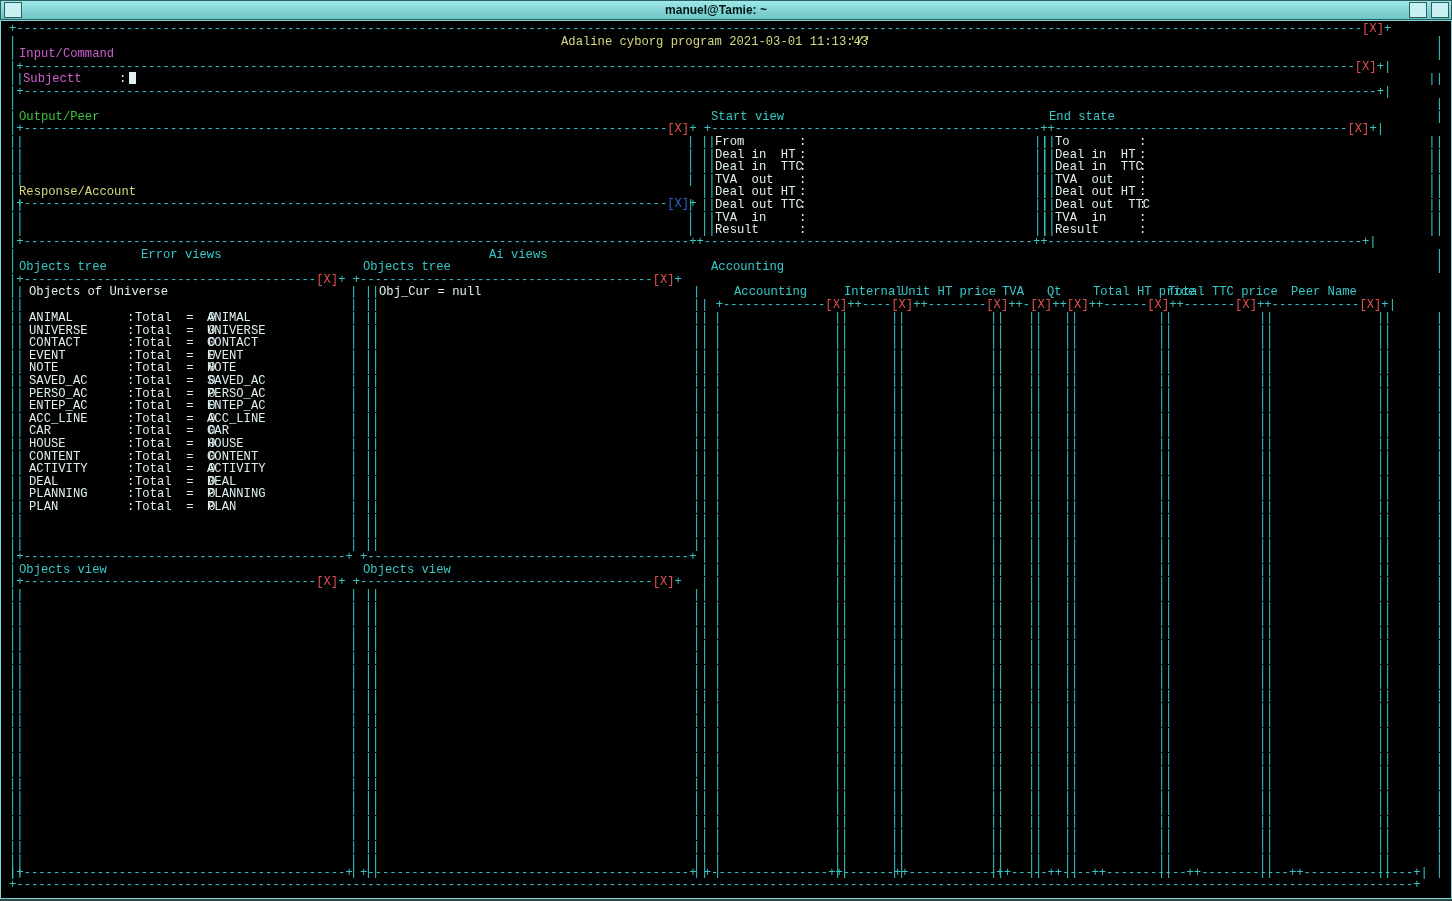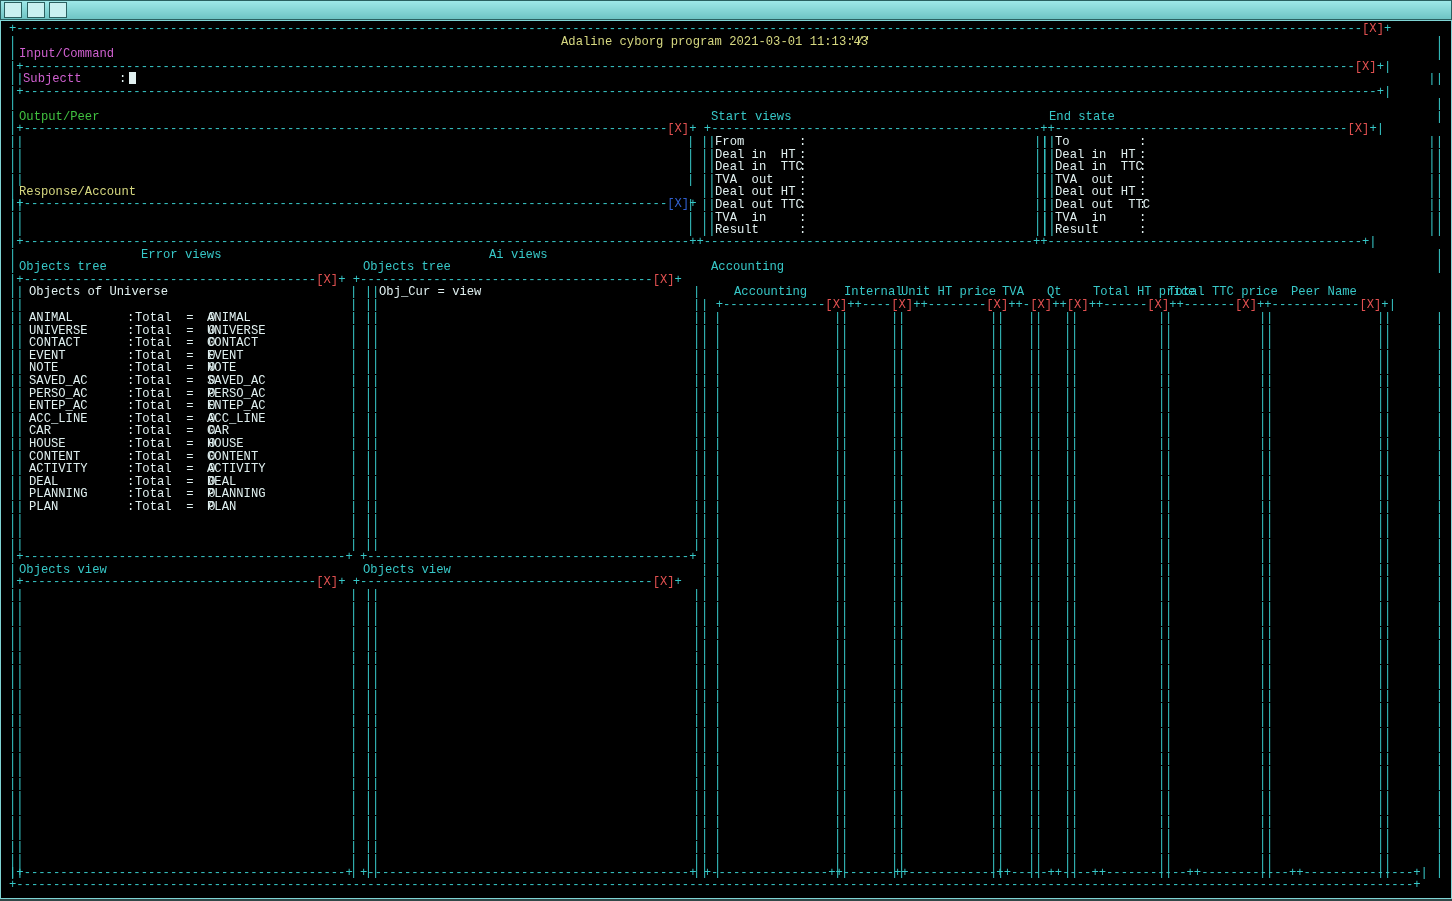--- a/index.html
+++ b/index.html
@@ -46,20 +46,21 @@
   .red{color:var(--red);} .blue{color:var(--blue);}
   .cyan{color:var(--text);}
   .cursor{display:inline-block;width:7px;height:12px;background:var(--white);vertical-align:bottom;}
   .abs{position:absolute;}
 </style>
 </head>
 <body>
 
 <div class="titlebar">
   <span class="sys"></span>
+  <span class="wtitle">manuel@Tamie: ~</span>
   <span class="wmbtn"></span>
   <span class="wmbtn"></span>
 </div>
 
 <div class="term">
 
 
 <div class="abs" style="top:2px;left:8px;right:8px;"><span class="cyan">+----------------------------------------------------------------------------------------------------------------------------------------------------------------------------------------</span><span class="red">[X]</span><span class="cyan">+</span></div>
 
 
@@ -86,21 +87,21 @@
 
 <div class="abs" style="top:65px;left:8px;"><span class="cyan">|+-----------------------------------------------------------------------------------------------------------------------------------------------------------------------------------------+|</span></div>
 
 
 <div class="abs" style="top:77px;left:8px;"><span class="cyan">|</span></div>
 <div class="abs" style="top:77px;right:8px;"><span class="cyan">|</span></div>
 
 
 <div class="abs" style="top:90px;left:8px;"><span class="cyan">|</span></div>
 <div class="abs green" style="top:90px;left:18px;">Output/Peer</div>
-<div class="abs cyan" style="top:90px;left:710px;">Start views</div>
+<div class="abs cyan" style="top:90px;left:710px;">Start view</div>
 <div class="abs cyan" style="top:90px;left:1048px;">End state</div>
 <div class="abs" style="top:90px;right:8px;"><span class="cyan">|</span></div>
 
 
 <div class="abs" style="top:102px;left:8px;"><span class="cyan">|+----------------------------------------------------------------------------------------</span><span class="red">[X]</span><span class="cyan">+ +---------------------------------------------++----------------------------------------</span><span class="red">[X]</span><span class="cyan">+|</span></div>
 
 
 <div id="stateRows"><div class="abs" style="top:115px;left:8px;"><span class="cyan">||</span></div><div class="abs" style="top:115px;left:686px;"><span class="cyan">|</span></div><div class="abs" style="top:115px;left:700px;"><span class="cyan">||</span></div><div class="abs white" style="top:115px;left:714px;">From</div><div class="abs white" style="top:115px;left:798px;">:</div><div class="abs" style="top:115px;left:1033px;"><span class="cyan">||</span></div><div class="abs" style="top:115px;left:1040px;"><span class="cyan">||</span></div><div class="abs white" style="top:115px;left:1054px;">To</div><div class="abs white" style="top:115px;left:1138px;">:</div><div class="abs" style="top:115px;right:8px;"><span class="cyan">||</span></div><div class="abs" style="top:127.6px;left:8px;"><span class="cyan">||</span></div><div class="abs" style="top:127.6px;left:686px;"><span class="cyan">|</span></div><div class="abs" style="top:127.6px;left:700px;"><span class="cyan">||</span></div><div class="abs white" style="top:127.6px;left:714px;">Deal in  HT</div><div class="abs white" style="top:127.6px;left:798px;">:</div><div class="abs" style="top:127.6px;left:1033px;"><span class="cyan">||</span></div><div class="abs" style="top:127.6px;left:1040px;"><span class="cyan">||</span></div><div class="abs white" style="top:127.6px;left:1054px;">Deal in  HT</div><div class="abs white" style="top:127.6px;left:1138px;">:</div><div class="abs" style="top:127.6px;right:8px;"><span class="cyan">||</span></div><div class="abs" style="top:140.2px;left:8px;"><span class="cyan">||</span></div><div class="abs" style="top:140.2px;left:686px;"><span class="cyan">|</span></div><div class="abs" style="top:140.2px;left:700px;"><span class="cyan">||</span></div><div class="abs white" style="top:140.2px;left:714px;">Deal in  TTC</div><div class="abs white" style="top:140.2px;left:798px;">:</div><div class="abs" style="top:140.2px;left:1033px;"><span class="cyan">||</span></div><div class="abs" style="top:140.2px;left:1040px;"><span class="cyan">||</span></div><div class="abs white" style="top:140.2px;left:1054px;">Deal in  TTC</div><div class="abs white" style="top:140.2px;left:1138px;">:</div><div class="abs" style="top:140.2px;right:8px;"><span class="cyan">||</span></div><div class="abs" style="top:152.8px;left:8px;"><span class="cyan">||</span></div><div class="abs" style="top:152.8px;left:686px;"><span class="cyan">|</span></div><div class="abs" style="top:152.8px;left:700px;"><span class="cyan">||</span></div><div class="abs white" style="top:152.8px;left:714px;">TVA  out</div><div class="abs white" style="top:152.8px;left:798px;">:</div><div class="abs" style="top:152.8px;left:1033px;"><span class="cyan">||</span></div><div class="abs" style="top:152.8px;left:1040px;"><span class="cyan">||</span></div><div class="abs white" style="top:152.8px;left:1054px;">TVA  out</div><div class="abs white" style="top:152.8px;left:1138px;">:</div><div class="abs" style="top:152.8px;right:8px;"><span class="cyan">||</span></div><div class="abs" style="top:165.4px;left:700px;"><span class="cyan">||</span></div><div class="abs white" style="top:165.4px;left:714px;">Deal out HT</div><div class="abs white" style="top:165.4px;left:798px;">:</div><div class="abs" style="top:165.4px;left:1033px;"><span class="cyan">||</span></div><div class="abs" style="top:165.4px;left:1040px;"><span class="cyan">||</span></div><div class="abs white" style="top:165.4px;left:1054px;">Deal out HT</div><div class="abs white" style="top:165.4px;left:1138px;">:</div><div class="abs" style="top:165.4px;right:8px;"><span class="cyan">||</span></div><div class="abs" style="top:178px;left:8px;"><span class="cyan">||</span></div><div class="abs" style="top:178px;left:686px;"><span class="cyan">|</span></div><div class="abs" style="top:178px;left:700px;"><span class="cyan">||</span></div><div class="abs white" style="top:178px;left:714px;">Deal out TTC</div><div class="abs white" style="top:178px;left:798px;">:</div><div class="abs" style="top:178px;left:1033px;"><span class="cyan">||</span></div><div class="abs" style="top:178px;left:1040px;"><span class="cyan">||</span></div><div class="abs white" style="top:178px;left:1054px;">Deal out  TTC</div><div class="abs white" style="top:178px;left:1138px;">:</div><div class="abs" style="top:178px;right:8px;"><span class="cyan">||</span></div><div class="abs" style="top:190.6px;left:8px;"><span class="cyan">||</span></div><div class="abs" style="top:190.6px;left:686px;"><span class="cyan">|</span></div><div class="abs" style="top:190.6px;left:700px;"><span class="cyan">||</span></div><div class="abs white" style="top:190.6px;left:714px;">TVA  in</div><div class="abs white" style="top:190.6px;left:798px;">:</div><div class="abs" style="top:190.6px;left:1033px;"><span class="cyan">||</span></div><div class="abs" style="top:190.6px;left:1040px;"><span class="cyan">||</span></div><div class="abs white" style="top:190.6px;left:1054px;">TVA  in</div><div class="abs white" style="top:190.6px;left:1138px;">:</div><div class="abs" style="top:190.6px;right:8px;"><span class="cyan">||</span></div><div class="abs" style="top:203.2px;left:8px;"><span class="cyan">||</span></div><div class="abs" style="top:203.2px;left:686px;"><span class="cyan">|</span></div><div class="abs" style="top:203.2px;left:700px;"><span class="cyan">||</span></div><div class="abs white" style="top:203.2px;left:714px;">Result</div><div class="abs white" style="top:203.2px;left:798px;">:</div><div class="abs" style="top:203.2px;left:1033px;"><span class="cyan">||</span></div><div class="abs" style="top:203.2px;left:1040px;"><span class="cyan">||</span></div><div class="abs white" style="top:203.2px;left:1054px;">Result</div><div class="abs white" style="top:203.2px;left:1138px;">:</div><div class="abs" style="top:203.2px;right:8px;"><span class="cyan">||</span></div></div>
 
 
@@ -136,21 +137,21 @@
 <div class="abs cyan" style="top:265px;left:1001px;">TVA</div>
 <div class="abs cyan" style="top:265px;left:1046px;">Qt</div>
 <div class="abs cyan" style="top:265px;left:1092px;">Total HT price</div>
 <div class="abs cyan" style="top:265px;left:1167px;">Total TTC price</div>
 <div class="abs cyan" style="top:265px;left:1290px;">Peer Name</div>
 
 
 <div class="abs" style="top:265px;left:8px;"><span class="cyan">||</span></div>
 <div class="abs white" style="top:265px;left:28px;">Objects of Universe</div>
 <div class="abs" style="top:265px;left:349px;"><span class="cyan">| ||</span></div>
-<div class="abs white" style="top:265px;left:378px;">Obj_Cur = view</div>
+<div class="abs white" style="top:265px;left:378px;">Obj_Cur = null</div>
 <div class="abs" style="top:265px;left:692px;"><span class="cyan">|</span></div>
 
 
 <div class="abs" style="top:278px;left:700px;"><span class="cyan">| +--------------</span><span class="red">[X]</span><span class="cyan">++----</span><span class="red">[X]</span><span class="cyan">++--------</span><span class="red">[X]</span><span class="cyan">++-</span><span class="red">[X]</span><span class="cyan">++</span><span class="red">[X]</span><span class="cyan">++------</span><span class="red">[X]</span><span class="cyan">++-------</span><span class="red">[X]</span><span class="cyan">++------------</span><span class="red">[X]</span><span class="cyan">+|</span></div>
 
 
 <div id="universeRows"><div class="abs" style="top:278px;left:8px;"><span class="cyan">||</span></div><div class="abs" style="top:278px;left:349px;"><span class="cyan">| ||</span></div><div class="abs" style="top:278px;left:692px;"><span class="cyan">|</span></div><div class="abs" style="top:291px;left:8px;"><span class="cyan">||</span></div><div class="abs white" style="top:291px;left:28px;">ANIMAL</div><div class="abs white" style="top:291px;left:126px;">:</div><div class="abs white" style="top:291px;left:134px;">Total  =  0</div><div class="abs white" style="top:291px;left:206px;">ANIMAL</div><div class="abs" style="top:291px;left:349px;"><span class="cyan">| ||</span></div><div class="abs" style="top:291px;left:692px;"><span class="cyan">|</span></div><div class="abs" style="top:303.6px;left:8px;"><span class="cyan">||</span></div><div class="abs white" style="top:303.6px;left:28px;">UNIVERSE</div><div class="abs white" style="top:303.6px;left:126px;">:</div><div class="abs white" style="top:303.6px;left:134px;">Total  =  0</div><div class="abs white" style="top:303.6px;left:206px;">UNIVERSE</div><div class="abs" style="top:303.6px;left:349px;"><span class="cyan">| ||</span></div><div class="abs" style="top:303.6px;left:692px;"><span class="cyan">|</span></div><div class="abs" style="top:316.2px;left:8px;"><span class="cyan">||</span></div><div class="abs white" style="top:316.2px;left:28px;">CONTACT</div><div class="abs white" style="top:316.2px;left:126px;">:</div><div class="abs white" style="top:316.2px;left:134px;">Total  =  0</div><div class="abs white" style="top:316.2px;left:206px;">CONTACT</div><div class="abs" style="top:316.2px;left:349px;"><span class="cyan">| ||</span></div><div class="abs" style="top:316.2px;left:692px;"><span class="cyan">|</span></div><div class="abs" style="top:328.8px;left:8px;"><span class="cyan">||</span></div><div class="abs white" style="top:328.8px;left:28px;">EVENT</div><div class="abs white" style="top:328.8px;left:126px;">:</div><div class="abs white" style="top:328.8px;left:134px;">Total  =  0</div><div class="abs white" style="top:328.8px;left:206px;">EVENT</div><div class="abs" style="top:328.8px;left:349px;"><span class="cyan">| ||</span></div><div class="abs" style="top:328.8px;left:692px;"><span class="cyan">|</span></div><div class="abs" style="top:341.4px;left:8px;"><span class="cyan">||</span></div><div class="abs white" style="top:341.4px;left:28px;">NOTE</div><div class="abs white" style="top:341.4px;left:126px;">:</div><div class="abs white" style="top:341.4px;left:134px;">Total  =  0</div><div class="abs white" style="top:341.4px;left:206px;">NOTE</div><div class="abs" style="top:341.4px;left:349px;"><span class="cyan">| ||</span></div><div class="abs" style="top:341.4px;left:692px;"><span class="cyan">|</span></div><div class="abs" style="top:354px;left:8px;"><span class="cyan">||</span></div><div class="abs white" style="top:354px;left:28px;">SAVED_AC</div><div class="abs white" style="top:354px;left:126px;">:</div><div class="abs white" style="top:354px;left:134px;">Total  =  0</div><div class="abs white" style="top:354px;left:206px;">SAVED_AC</div><div class="abs" style="top:354px;left:349px;"><span class="cyan">| ||</span></div><div class="abs" style="top:354px;left:692px;"><span class="cyan">|</span></div><div class="abs" style="top:366.6px;left:8px;"><span class="cyan">||</span></div><div class="abs white" style="top:366.6px;left:28px;">PERSO_AC</div><div class="abs white" style="top:366.6px;left:126px;">:</div><div class="abs white" style="top:366.6px;left:134px;">Total  =  0</div><div class="abs white" style="top:366.6px;left:206px;">PERSO_AC</div><div class="abs" style="top:366.6px;left:349px;"><span class="cyan">| ||</span></div><div class="abs" style="top:366.6px;left:692px;"><span class="cyan">|</span></div><div class="abs" style="top:379.2px;left:8px;"><span class="cyan">||</span></div><div class="abs white" style="top:379.2px;left:28px;">ENTEP_AC</div><div class="abs white" style="top:379.2px;left:126px;">:</div><div class="abs white" style="top:379.2px;left:134px;">Total  =  0</div><div class="abs white" style="top:379.2px;left:206px;">ENTEP_AC</div><div class="abs" style="top:379.2px;left:349px;"><span class="cyan">| ||</span></div><div class="abs" style="top:379.2px;left:692px;"><span class="cyan">|</span></div><div class="abs" style="top:391.8px;left:8px;"><span class="cyan">||</span></div><div class="abs white" style="top:391.8px;left:28px;">ACC_LINE</div><div class="abs white" style="top:391.8px;left:126px;">:</div><div class="abs white" style="top:391.8px;left:134px;">Total  =  0</div><div class="abs white" style="top:391.8px;left:206px;">ACC_LINE</div><div class="abs" style="top:391.8px;left:349px;"><span class="cyan">| ||</span></div><div class="abs" style="top:391.8px;left:692px;"><span class="cyan">|</span></div><div class="abs" style="top:404.4px;left:8px;"><span class="cyan">||</span></div><div class="abs white" style="top:404.4px;left:28px;">CAR</div><div class="abs white" style="top:404.4px;left:126px;">:</div><div class="abs white" style="top:404.4px;left:134px;">Total  =  0</div><div class="abs white" style="top:404.4px;left:206px;">CAR</div><div class="abs" style="top:404.4px;left:349px;"><span class="cyan">| ||</span></div><div class="abs" style="top:404.4px;left:692px;"><span class="cyan">|</span></div><div class="abs" style="top:417px;left:8px;"><span class="cyan">||</span></div><div class="abs white" style="top:417px;left:28px;">HOUSE</div><div class="abs white" style="top:417px;left:126px;">:</div><div class="abs white" style="top:417px;left:134px;">Total  =  0</div><div class="abs white" style="top:417px;left:206px;">HOUSE</div><div class="abs" style="top:417px;left:349px;"><span class="cyan">| ||</span></div><div class="abs" style="top:417px;left:692px;"><span class="cyan">|</span></div><div class="abs" style="top:429.6px;left:8px;"><span class="cyan">||</span></div><div class="abs white" style="top:429.6px;left:28px;">CONTENT</div><div class="abs white" style="top:429.6px;left:126px;">:</div><div class="abs white" style="top:429.6px;left:134px;">Total  =  0</div><div class="abs white" style="top:429.6px;left:206px;">CONTENT</div><div class="abs" style="top:429.6px;left:349px;"><span class="cyan">| ||</span></div><div class="abs" style="top:429.6px;left:692px;"><span class="cyan">|</span></div><div class="abs" style="top:442.2px;left:8px;"><span class="cyan">||</span></div><div class="abs white" style="top:442.2px;left:28px;">ACTIVITY</div><div class="abs white" style="top:442.2px;left:126px;">:</div><div class="abs white" style="top:442.2px;left:134px;">Total  =  0</div><div class="abs white" style="top:442.2px;left:206px;">ACTIVITY</div><div class="abs" style="top:442.2px;left:349px;"><span class="cyan">| ||</span></div><div class="abs" style="top:442.2px;left:692px;"><span class="cyan">|</span></div><div class="abs" style="top:454.79999999999995px;left:8px;"><span class="cyan">||</span></div><div class="abs white" style="top:454.79999999999995px;left:28px;">DEAL</div><div class="abs white" style="top:454.79999999999995px;left:126px;">:</div><div class="abs white" style="top:454.79999999999995px;left:134px;">Total  =  0</div><div class="abs white" style="top:454.79999999999995px;left:206px;">DEAL</div><div class="abs" style="top:454.79999999999995px;left:349px;"><span class="cyan">| ||</span></div><div class="abs" style="top:454.79999999999995px;left:692px;"><span class="cyan">|</span></div><div class="abs" style="top:467.4px;left:8px;"><span class="cyan">||</span></div><div class="abs white" style="top:467.4px;left:28px;">PLANNING</div><div class="abs white" style="top:467.4px;left:126px;">:</div><div class="abs white" style="top:467.4px;left:134px;">Total  =  0</div><div class="abs white" style="top:467.4px;left:206px;">PLANNING</div><div class="abs" style="top:467.4px;left:349px;"><span class="cyan">| ||</span></div><div class="abs" style="top:467.4px;left:692px;"><span class="cyan">|</span></div><div class="abs" style="top:480px;left:8px;"><span class="cyan">||</span></div><div class="abs white" style="top:480px;left:28px;">PLAN</div><div class="abs white" style="top:480px;left:126px;">:</div><div class="abs white" style="top:480px;left:134px;">Total  =  0</div><div class="abs white" style="top:480px;left:206px;">PLAN</div><div class="abs" style="top:480px;left:349px;"><span class="cyan">| ||</span></div><div class="abs" style="top:480px;left:692px;"><span class="cyan">|</span></div><div class="abs" style="top:492.6px;left:8px;"><span class="cyan">||</span></div><div class="abs" style="top:492.6px;left:349px;"><span class="cyan">| ||</span></div><div class="abs" style="top:492.6px;left:692px;"><span class="cyan">|</span></div><div class="abs" style="top:505.2px;left:8px;"><span class="cyan">||</span></div><div class="abs" style="top:505.2px;left:349px;"><span class="cyan">| ||</span></div><div class="abs" style="top:505.2px;left:692px;"><span class="cyan">|</span></div><div class="abs" style="top:517.8px;left:8px;"><span class="cyan">||</span></div><div class="abs" style="top:517.8px;left:349px;"><span class="cyan">| ||</span></div><div class="abs" style="top:517.8px;left:692px;"><span class="cyan">|</span></div></div>
 
 
 <div class="abs" style="top:530px;left:8px;"><span class="cyan">|+--------------------------------------------+ +--------------------------------------------+</span></div>

